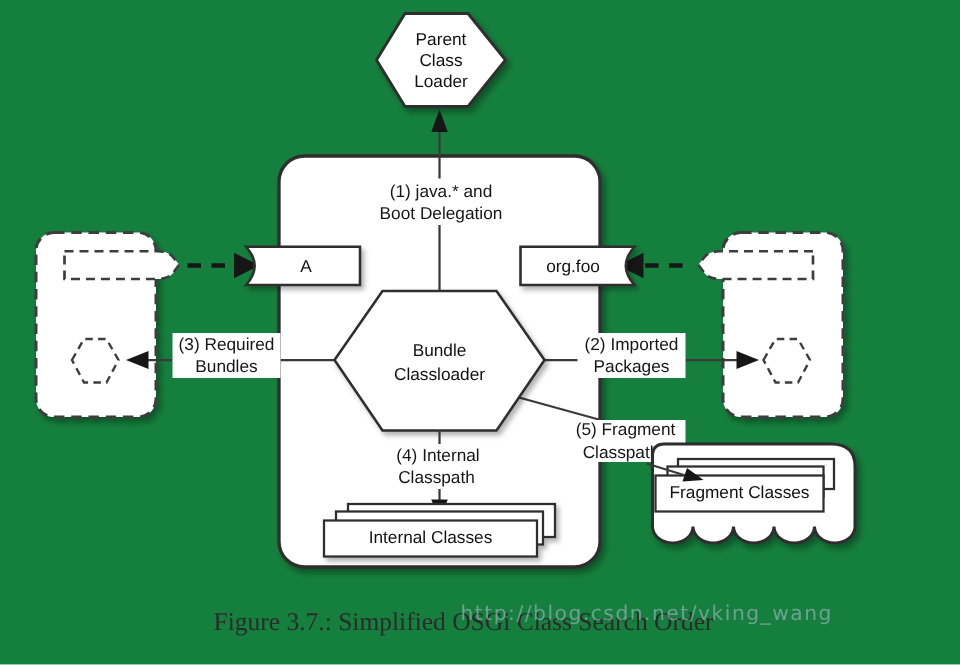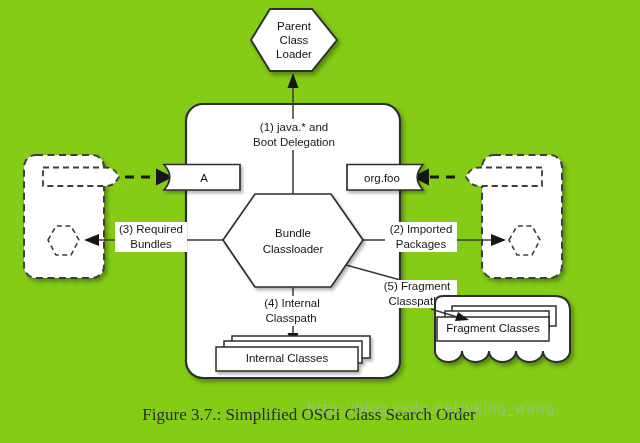--- a/index.html
+++ b/index.html
@@ -1,17 +1,17 @@
 <!DOCTYPE html>
 <html><head>
 <meta charset="utf-8">
 <style>
   html,body{margin:0;padding:0;background:#fff;}
   body{width:640px;height:443px;overflow:hidden;}
-  .stage{position:relative;width:640px;height:443px;background:#84cc16;}
+  .stage{position:relative;width:640px;height:443px;background:#15803d;}
   svg{display:block;}
   .lbl{font-family:"Liberation Sans","DejaVu Sans",sans-serif;font-size:11.5px;fill:#161616;}
   .node-lbl{font-family:"Liberation Sans","DejaVu Sans",sans-serif;font-size:11.5px;fill:#111;}
   .wire-lbl{font-family:"Liberation Sans","DejaVu Sans",sans-serif;font-size:11.5px;fill:#111;}
   .stack-lbl{font-family:"Liberation Sans","DejaVu Sans",sans-serif;font-size:11.5px;fill:#111;}
   .caption{font-family:"Liberation Serif","DejaVu Serif",serif;font-size:17px;fill:#2b2b2b;}
   .watermark{font-family:"DejaVu Sans","Liberation Sans",sans-serif;font-size:13.5px;fill:#a9b6cc;opacity:0.6;letter-spacing:1px;}
   .solid{fill:#ffffff;stroke:#2e2e2e;}
   .wire-line{stroke:#3a3a3a;stroke-width:1.5;}
   .arrow{fill:#161616;}

